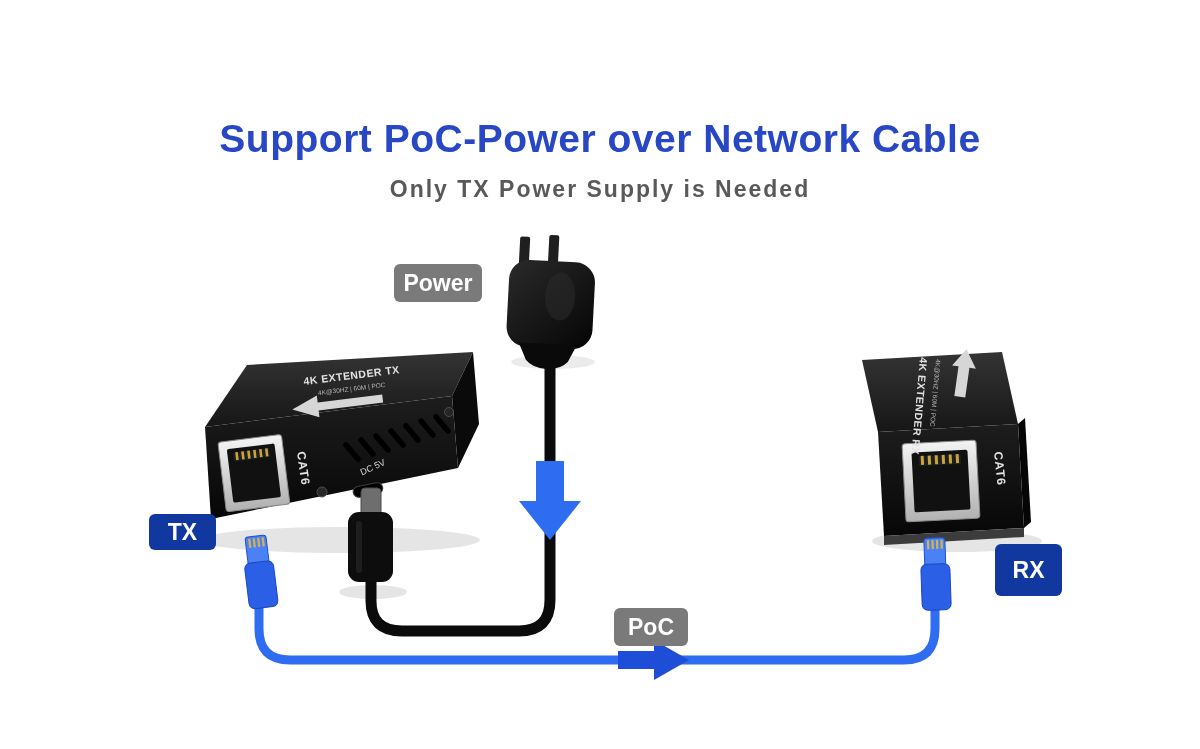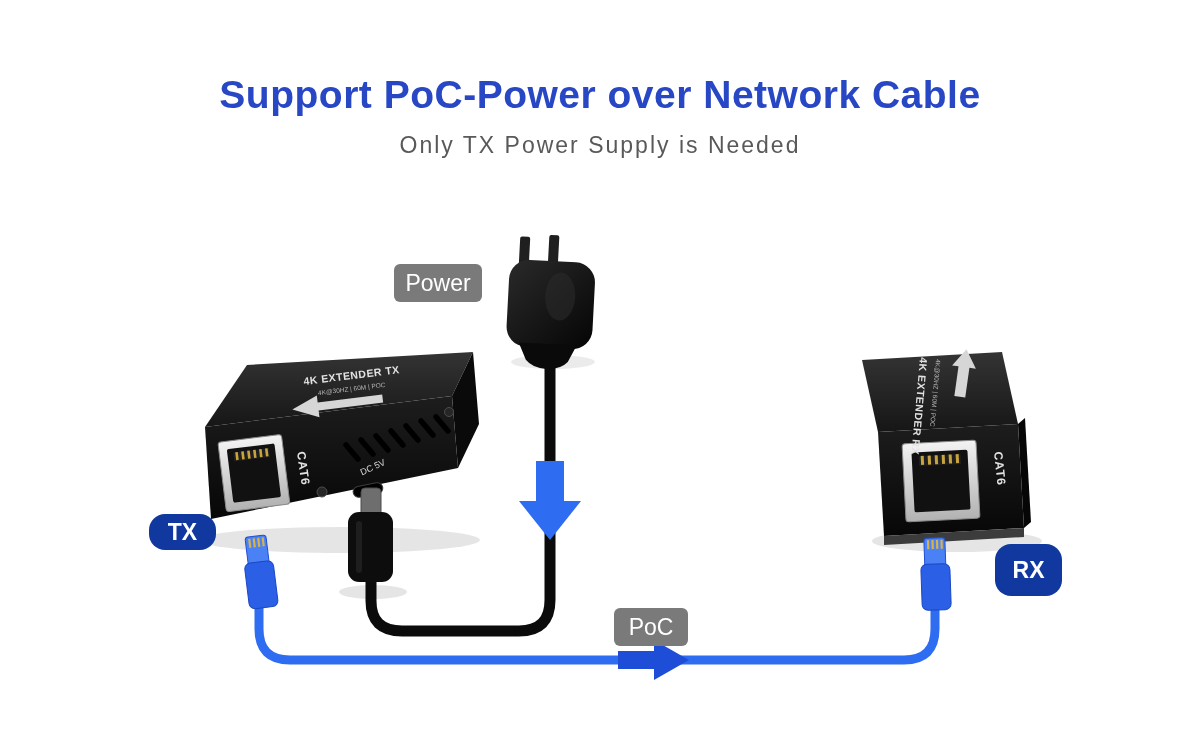--- a/index.html
+++ b/index.html
@@ -2,34 +2,34 @@
 <html style="--title: #2847c4; --subtitle: #595959; --badge-blue: #10389f; --badge-gray: #7a7a7a; --cable: #2e6cf1; --arrow: #1e4ed8;"><head>
 <meta charset="utf-8">
 <style>
   html,body{margin:0;padding:0;background:#ffffff;}
   .stage{
     position:relative;width:1200px;height:749px;background:#ffffff;
     overflow:hidden;font-family:"Liberation Sans",sans-serif;
   }
   .header{position:absolute;top:0;left:0;width:100%;text-align:center;z-index:3;}
   .header h1{
-    margin:74px 0 0;font-size:39px;line-height:1.1;font-weight:bold;
+    margin:118px 0 0;font-size:39px;line-height:1.1;font-weight:bold;
     color:var(--title,#2847c4);letter-spacing:.5px;
   }
   .header p{
     margin:15px 0 0;font-size:23px;color:var(--subtitle,#595959);
-    letter-spacing:2px;font-weight:normal;
+    letter-spacing:2px;font-weight:bold;
   }
   svg.diagram{position:absolute;top:0;left:0;z-index:1;}
   .badge{
     position:absolute;z-index:4;display:flex;align-items:center;justify-content:center;
-    color:#ffffff;border-radius:6px;font-size:23px;
+    color:#ffffff;border-radius:6px;font-size:23px;font-weight:bold;
   }
   .badge.gray{background:var(--badge-gray,#7a7a7a);}
-  .badge.blue{background:var(--badge-blue,#10389f);font-weight:bold;border-radius:16px;}
+  .badge.blue{background:var(--badge-blue,#10389f);font-weight:bold;}
   #badge-power{left:394px;top:264px;width:88px;height:38px;}
   #badge-poc{left:614px;top:608px;width:74px;height:38px;}
   #badge-tx{left:149px;top:514px;width:67px;height:36px;}
   #badge-rx{left:995px;top:544px;width:67px;height:52px;}
   .cable-net{stroke:var(--cable,#2e6cf1);}
   .fill-cable{fill:var(--cable,#2e6cf1);}
   .fill-arrow{fill:var(--arrow,#1e4ed8);}
   svg text{font-family:"Liberation Sans",sans-serif;}
 </style>
 </head>

